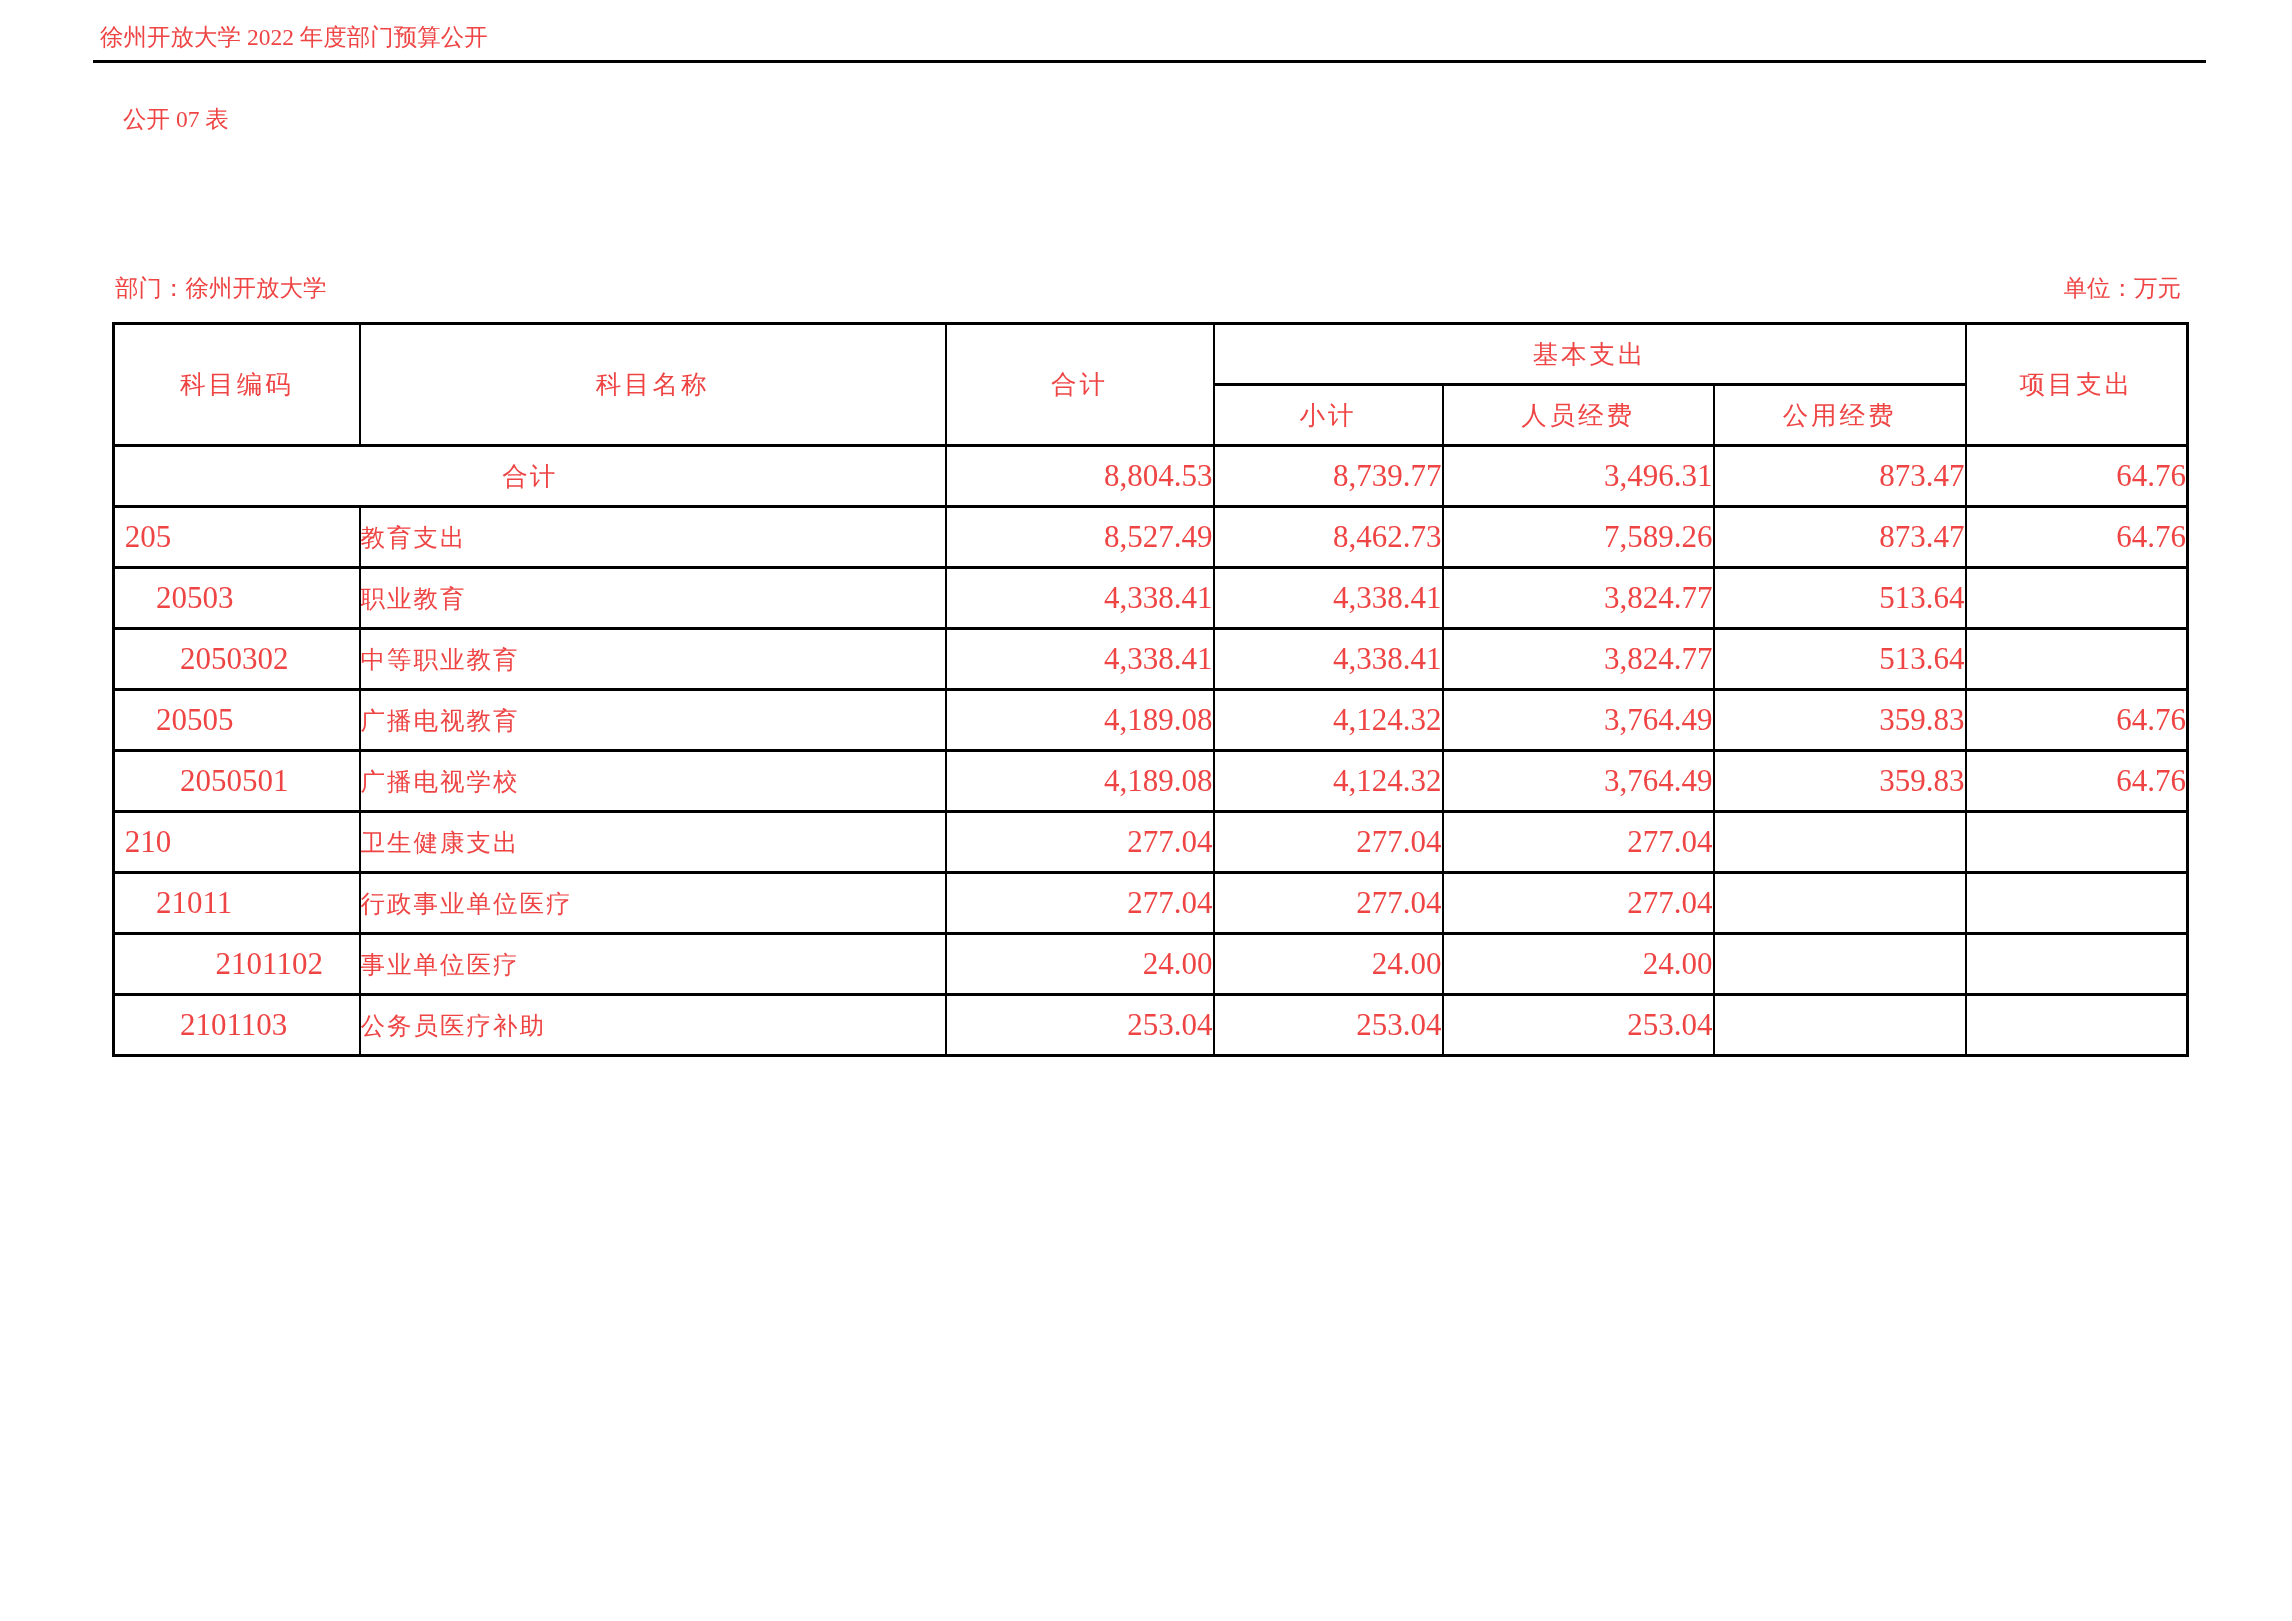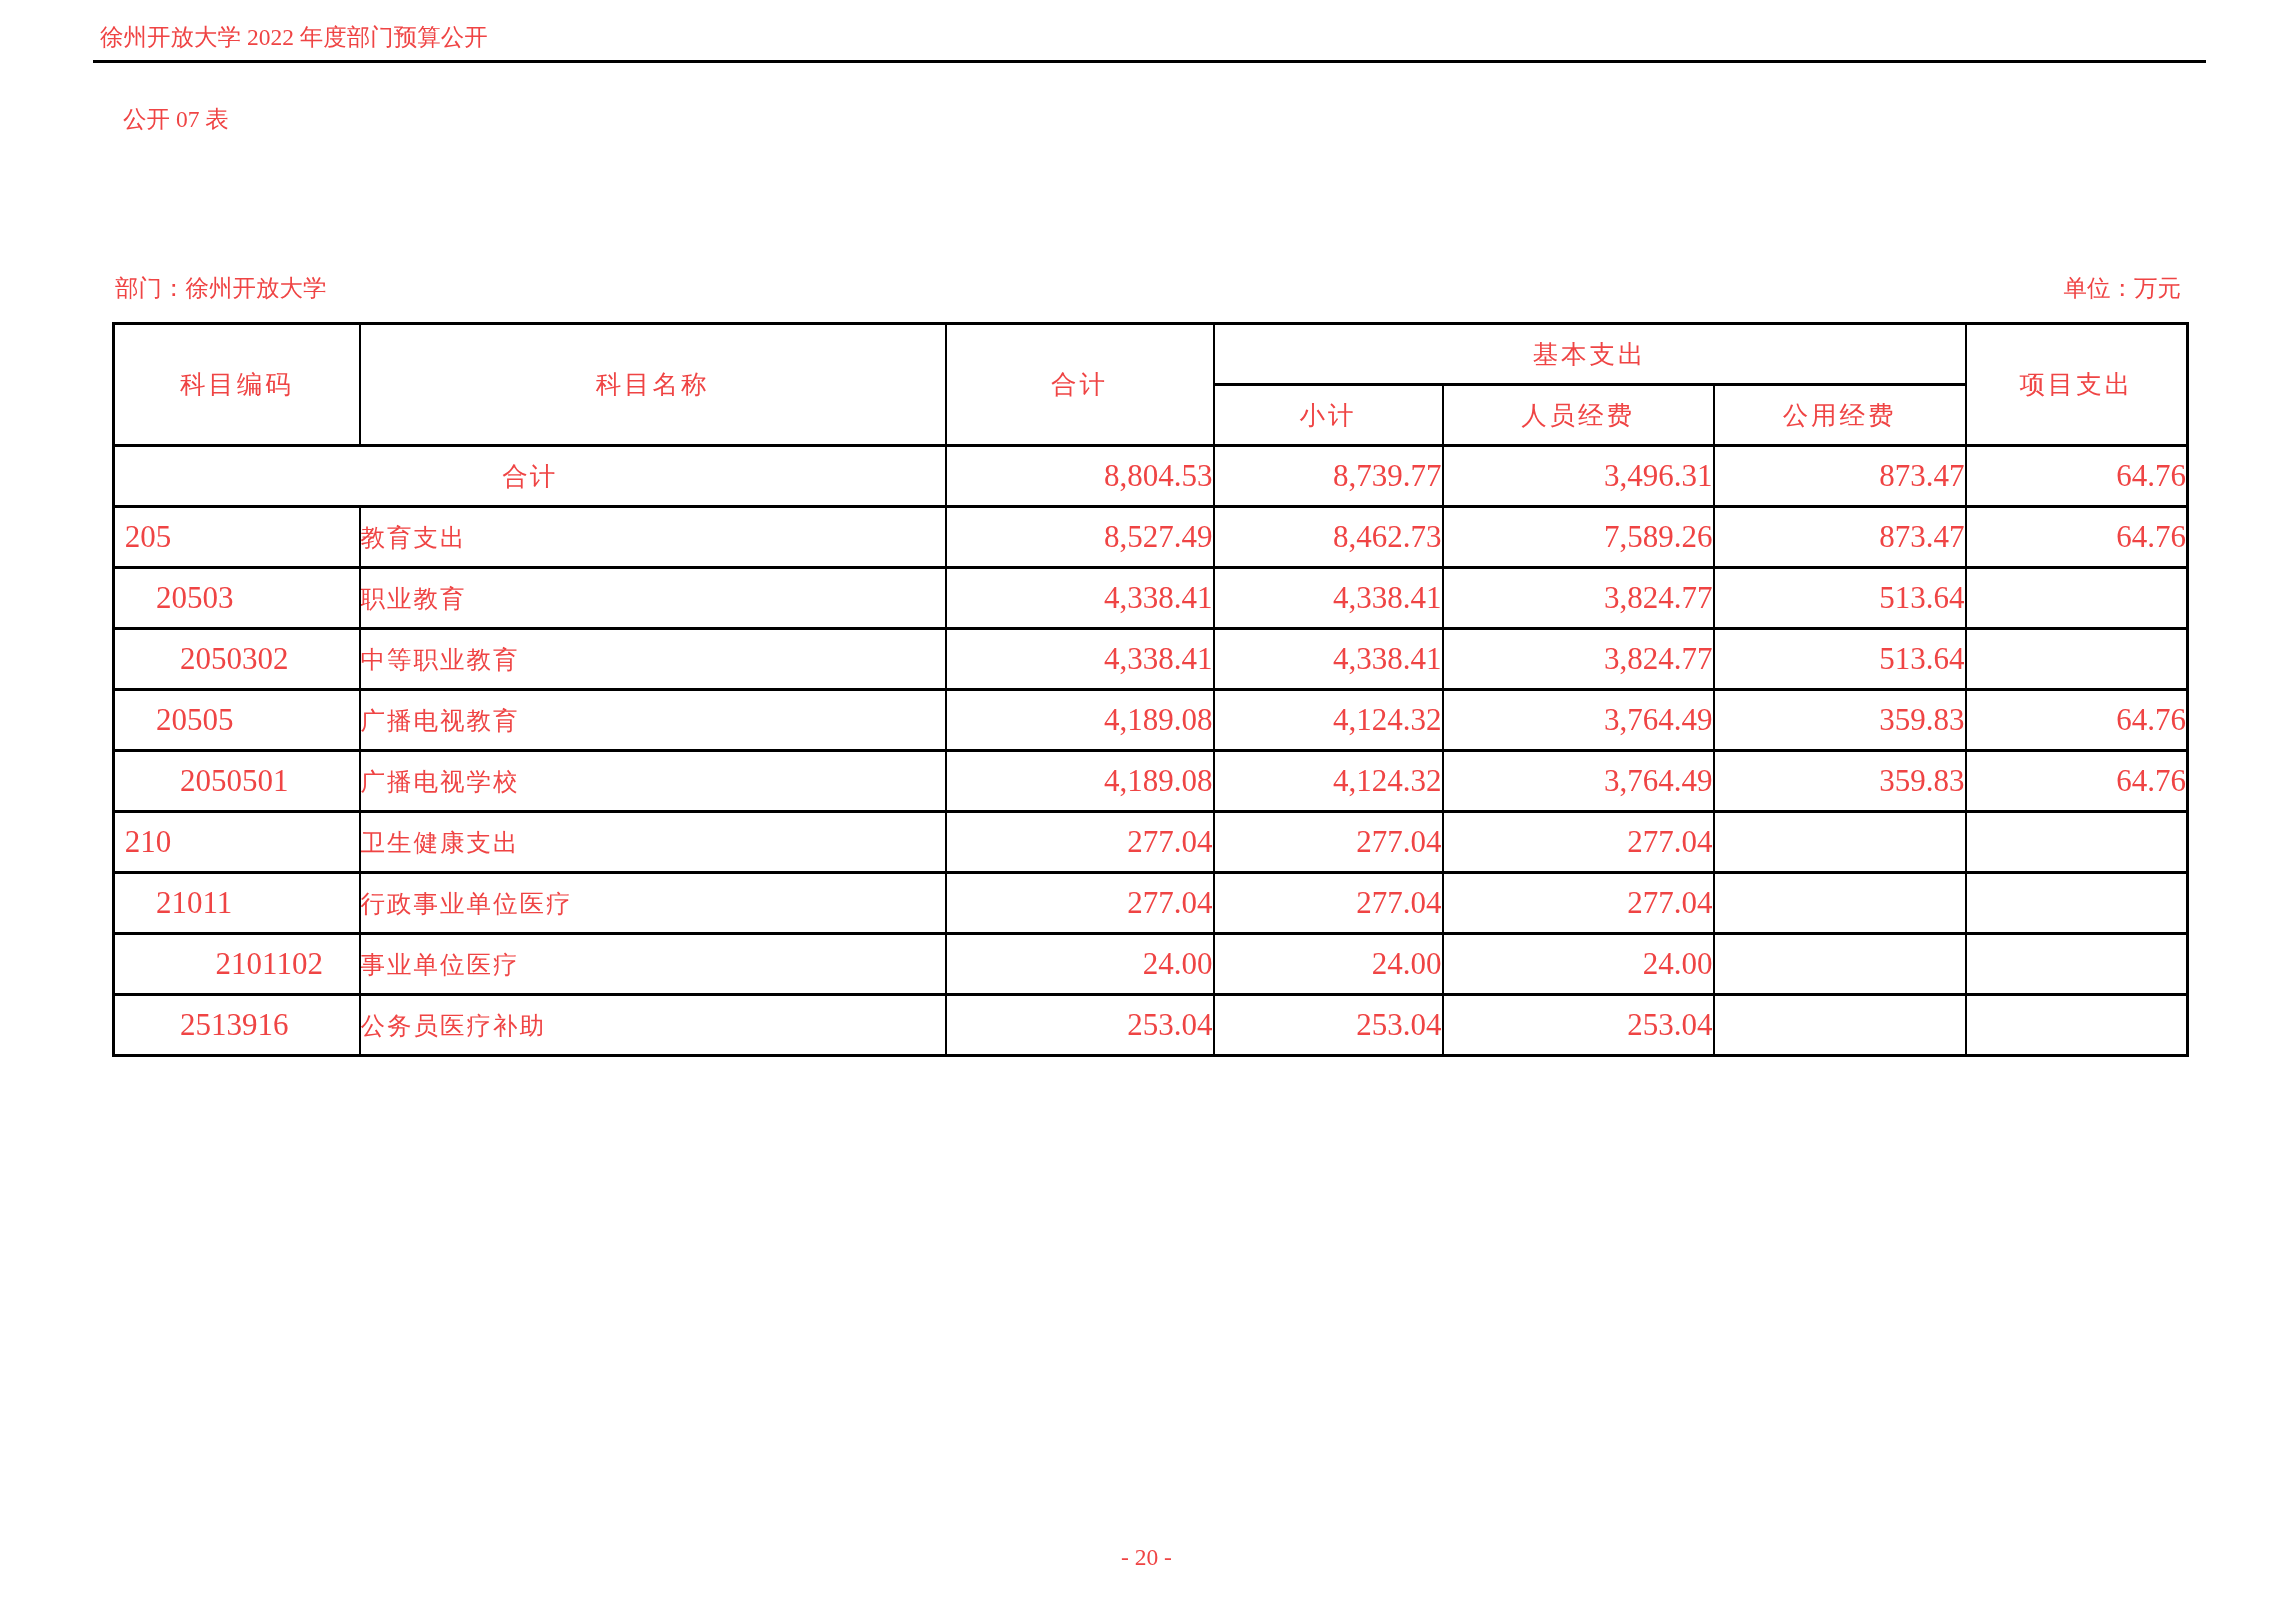--- a/index.html
+++ b/index.html
@@ -241,27 +241,26 @@
         <tr>
           <td class="code" style="padding-left: 65px; text-align: center;">2101102</td>
           <td class="name">事业单位医疗</td>
           <td class="val">24.00</td>
           <td class="val">24.00</td>
           <td class="val">24.00</td>
           <td class="val"></td>
           <td class="val"></td>
         </tr>
         <tr>
-          <td class="code" style="padding-left: 65px;">2513916</td>
+          <td class="code" style="padding-left: 65px;">2101103</td>
           <td class="name">公务员医疗补助</td>
           <td class="val">253.04</td>
           <td class="val">253.04</td>
           <td class="val">253.04</td>
           <td class="val"></td>
           <td class="val"></td>
         </tr>
       </tbody>
   </table>
 
-  <div class="page-number">- 20 -</div>
 
 </div>
 
 
 </body></html>

